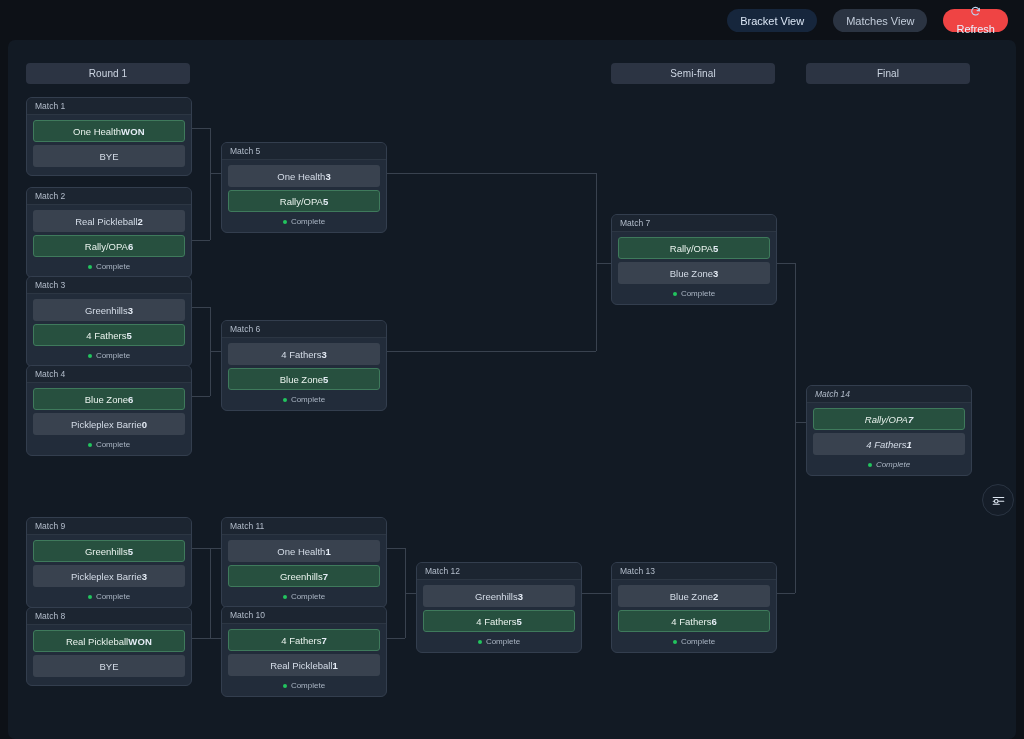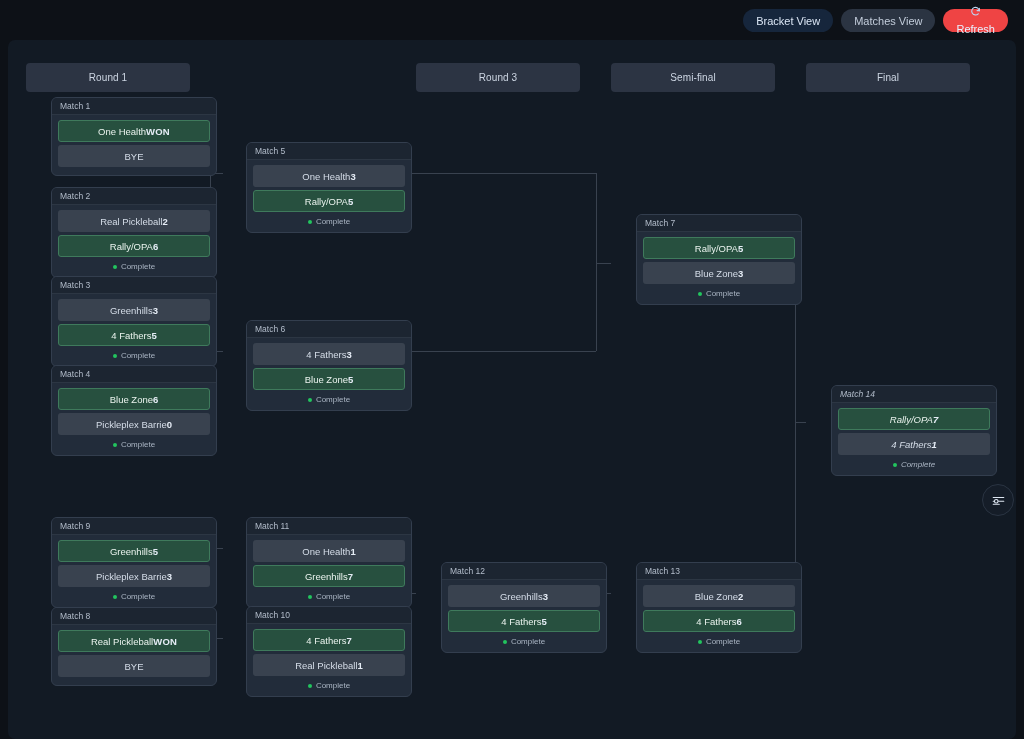--- a/index.html
+++ b/index.html
@@ -14,21 +14,21 @@
   
   .topbar {
     position: absolute; left: 0; top: 0; width: 1024px; height: 40px;
     background: #0d1117;
   }
   .app-title {
     position: absolute; left: 8px; top: 6px;
     font-size: 23px; font-weight: bold; color: #ffffff;
     letter-spacing: -0.3px; white-space: nowrap;
   }
-  .btn-row { position: absolute; right: 16px; top: 9px; display: flex; gap: 8px; align-items: center; }
+  .btn-row { position: absolute; right: 16px; top: 9px; display: flex; gap: 16px; align-items: center; }
   .btn {
     height: 23px; border-radius: 12px;
     display: flex; align-items: center; justify-content: center;
     font-size: 11px; color: #c9d4e4; padding: 0 13px; white-space: nowrap;
     border: none; cursor: pointer;
   }
   .btn-bracket { background: #16263c; color: #dbe6f5; }
   .btn-matches { background: #2b3442; color: #c3cddb; }
   .btn-refresh { background: #ef4444; color: #e8f1ff; gap: 6px; flex-direction: column; }
   .refresh-ico { display: inline-block; width: 11px; height: 11px; }
@@ -36,31 +36,31 @@
 
   
   .panel {
     position: absolute; left: 8px; top: 40px;
     width: 1008px; height: 699px;
     background: #121a24; border-radius: 7px;
   }
 
   
   .round-head {
-    position: absolute; height: 29px; border-radius: 4px;
+    position: absolute; height: 21px; border-radius: 4px;
     background: #2c3443;
     display: flex; align-items: center; justify-content: center;
     font-size: 10px; color: #cdd6e3; letter-spacing: 0.1px;
   }
 
   
   .match {
     position: absolute; width: 166px;
     background: #222c3a; border: 1px solid #333e4e;
-    border-radius: 6px; overflow: hidden; margin-left: 25px;
+    border-radius: 6px; overflow: hidden;
   }
   .match-hd {
     height: 17px; background: #1c2531;
     display: flex; align-items: center;
     padding-left: 8px; font-size: 8.5px; color: #b3bdcb;
     border-bottom: 1px solid #2c3643;
   }
   .match-body { padding: 5px 6px 4px 6px; }
   .team {
     height: 22px; border-radius: 3px;
@@ -110,21 +110,20 @@
           </svg>
         </span>
         <span>Refresh</span>
       </button>
     </div>
   </div>
 
   <div class="panel">
 
     <div class="round-head" style="left:18px;  top:23px; width:164px;">Round 1</div>
-    <div class="round-head" style="left:408px; top:23px; width:164px;">Round 3</div>
     <div class="round-head" style="left:798px; top:23px; width:164px;">Final</div>
     <div class="round-head" style="left:603px; top:23px; width:164px;">Semi-final</div>
 
     <div class="conn h" style="left:184px; top:88px;  width:18px;"></div>
     <div class="conn h" style="left:184px; top:200px; width:18px;"></div>
     <div class="conn v" style="left:202px; top:88px;  height:112px;"></div>
     <div class="conn h" style="left:202px; top:133px; width:13px;"></div>
 
     <div class="conn h" style="left:184px; top:267px; width:18px;"></div>
     <div class="conn h" style="left:184px; top:356px; width:18px;"></div>

